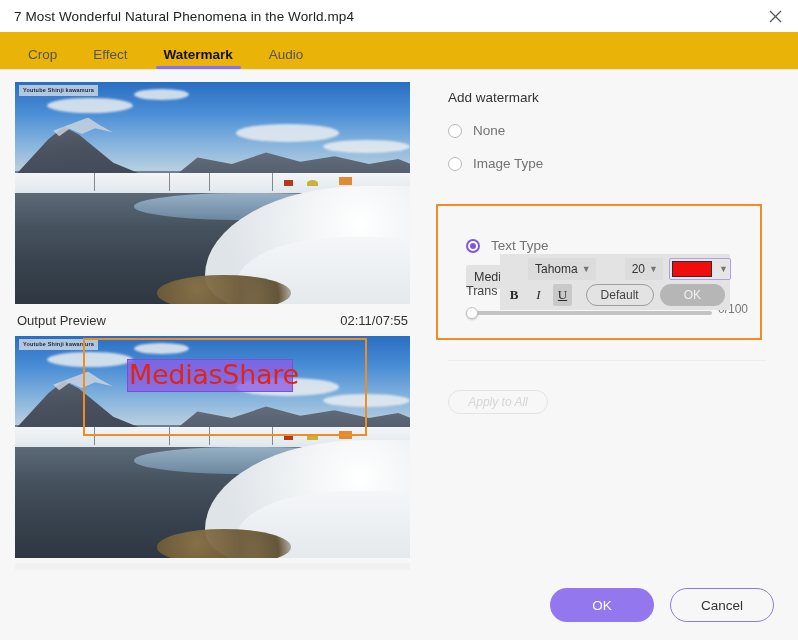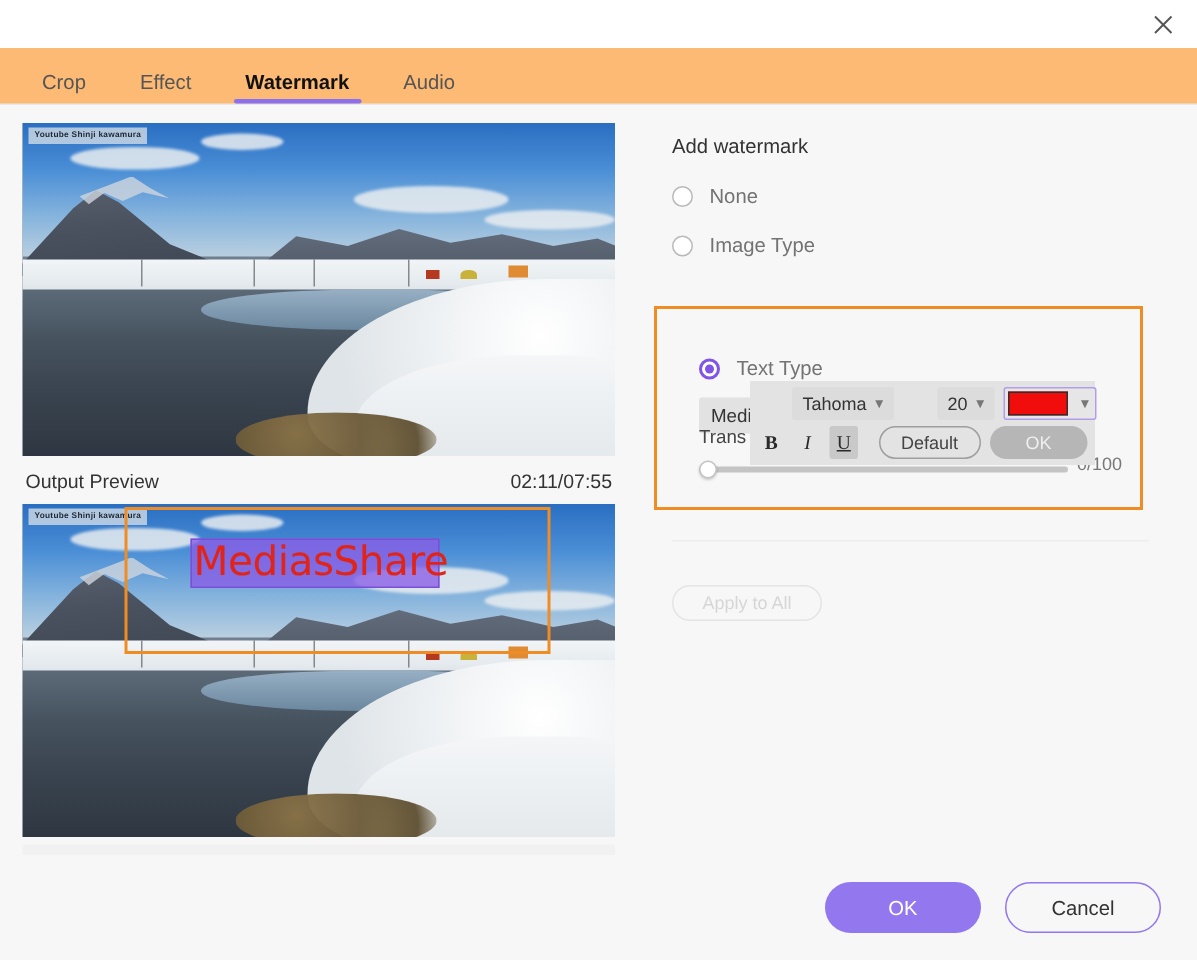--- a/index.html
+++ b/index.html
@@ -34,21 +34,21 @@
     right: 0; top: 0;
     width: 46px; height: 32px;
     display: flex; align-items: center; justify-content: center;
     cursor: pointer;
   }
   .close-btn svg { display:block; }
 
   
   .tabbar {
     height: 38px;
-    background: #fdba74;
+    background: #eab308;
     display: flex;
     align-items: flex-end;
     padding-left: 18px;
     border-bottom: 1px solid #e8e8e8;
     position: relative;
   }
   .tab {
     position: relative;
     padding: 0 10px 8px 10px;
     margin-right: 16px;
@@ -410,20 +410,21 @@
     position:absolute;
     left: 28px; top: 320px;
     width:100px; height:24px;
     border:1px solid #e4e4e4;
     border-radius:12px;
     display:flex; align-items:center; justify-content:center;
     font-size:12px;
     color:#d6d6d6;
     background:#f7f7f7;
     cursor:default;
+    font-style:italic;
   }
   .divider {
     position:absolute;
     left: 28px; top: 290px;
     width: 318px; height:1px;
     background:#ededed;
   }
 
   
   .footer {
@@ -442,20 +443,21 @@
     font-size:13.5px;
     cursor:pointer;
   }
   .btn-ok { background:#9277ef; color:#ffffff; }
   .btn-cancel { background:transparent; color:#333; border:1px solid #9277ef; }
 </style>
 </head>
 <body>
 
 <div class="titlebar">
+  <span class="title-text">7 Most Wonderful Natural Phenomena in the World.mp4</span>
   <div class="close-btn">
     <svg width="13" height="13" viewBox="0 0 13 13">
       <line x1="1" y1="1" x2="12" y2="12" stroke="#555" stroke-width="1.3"></line>
       <line x1="12" y1="1" x2="1" y2="12" stroke="#555" stroke-width="1.3"></line>
     </svg>
   </div>
 </div>
 
 <div class="tabbar">
   <div class="tab"><span>Crop</span></div>

